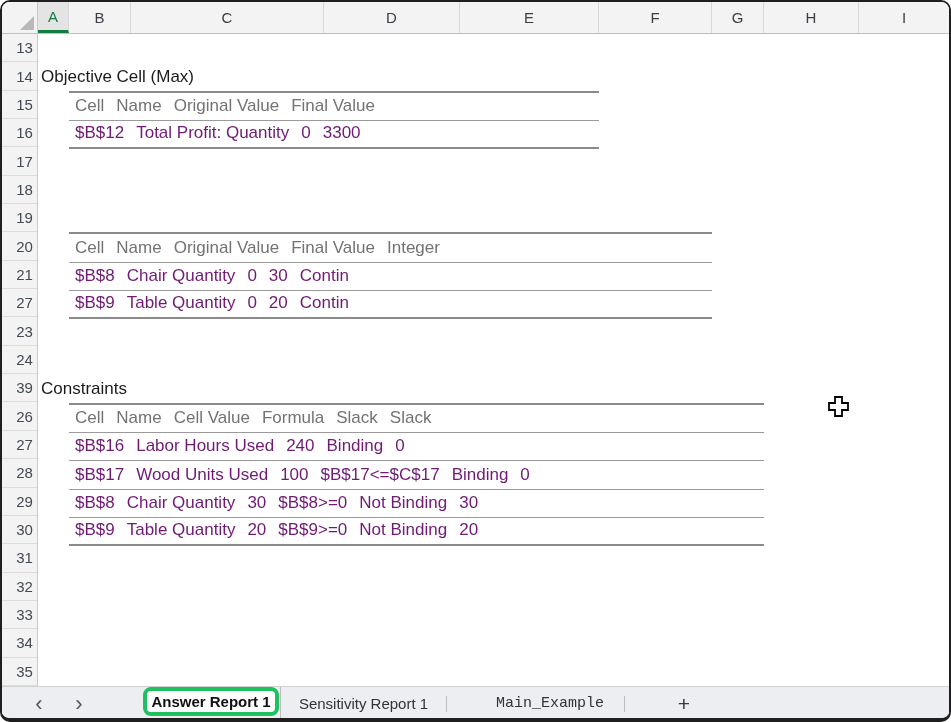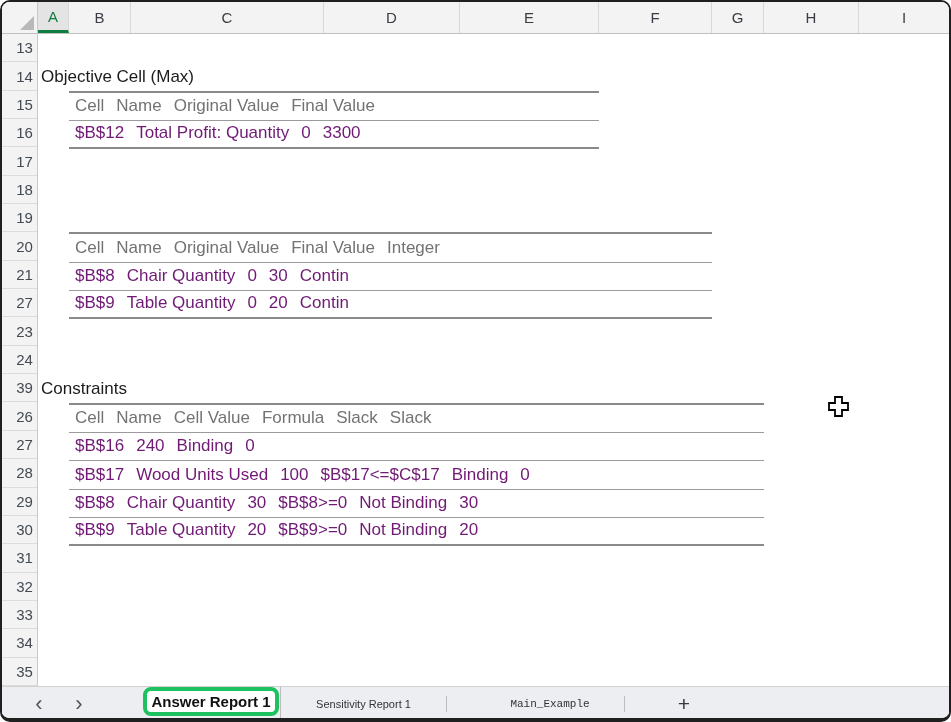--- a/index.html
+++ b/index.html
@@ -36,21 +36,21 @@
   .hd{ font-weight:normal; color:#737373; justify-content:center; }
   .num{ justify-content:flex-end; }
   
   .cursor{ position:absolute; left:790px; top:362px; width:21px; height:21px; }
   
   .tabbar{ position:relative; height:34px; background:#eceef1; border-top:1px solid #d2d2d2; }
   .navbtn{ position:absolute; top:0; height:100%; width:30px; display:flex; align-items:center;
     justify-content:center; font-size:22px; color:#555; cursor:default; }
   .nav-prev{ left:22px; } .nav-next{ left:62px; }
   .tab{ position:absolute; top:0; height:100%; display:flex; align-items:center;
-    justify-content:center; font-size:11px; color:#333; }
+    justify-content:center; font-size:15px; color:#333; }
   .tab-sens{ left:278px; width:166px; border-left:1px solid #bdbdbd; }
   .tab-main{ left:459px; width:178px;font-family:Liberation Mono, monospace; }
   .tabsep{ position:absolute; top:9px; height:16px; width:1px; background:#bdbdbd; }
   .sep2{ left:444px; } .sep3{ left:622px; }
   .addsheet{ position:absolute; left:664px; top:0; width:36px; height:100%; display:flex;
     align-items:center; justify-content:center; font-size:21px; color:#3a3a3a; }
   .active-box{ position:absolute; left:141px; top:0px; width:136px; height:29px;
     border:4px solid #1ec15f; border-radius:8px; background:#ffffff; display:flex;
     align-items:center; justify-content:center; }
   .active-box .tlabel{ font-size:15px; font-weight:bold; color:#111; white-space:nowrap;text-align:right; }
@@ -150,20 +150,21 @@
         <div class="tr">
           <div class="td hd cB">Cell</div>
           <div class="td hd cC">Name</div>
           <div class="td hd cD">Cell Value</div>
           <div class="td hd cE">Formula</div>
           <div class="td hd cF">Slack</div>
           <div class="td hd cG">Slack</div>
         </div>
         <div class="tr">
           <div class="td cB">$B$16</div>
+          <div class="td cC">Labor Hours Used</div>
           <div class="td num cD">240</div>
           <div class="td cF">Binding</div>
           <div class="td num cG">0</div>
         </div>
         <div class="tr">
           <div class="td cB">$B$17</div>
           <div class="td cC">Wood Units Used</div>
           <div class="td num cD">100</div>
           <div class="td cE">$B$17&lt;=$C$17</div>
           <div class="td cF">Binding</div>

